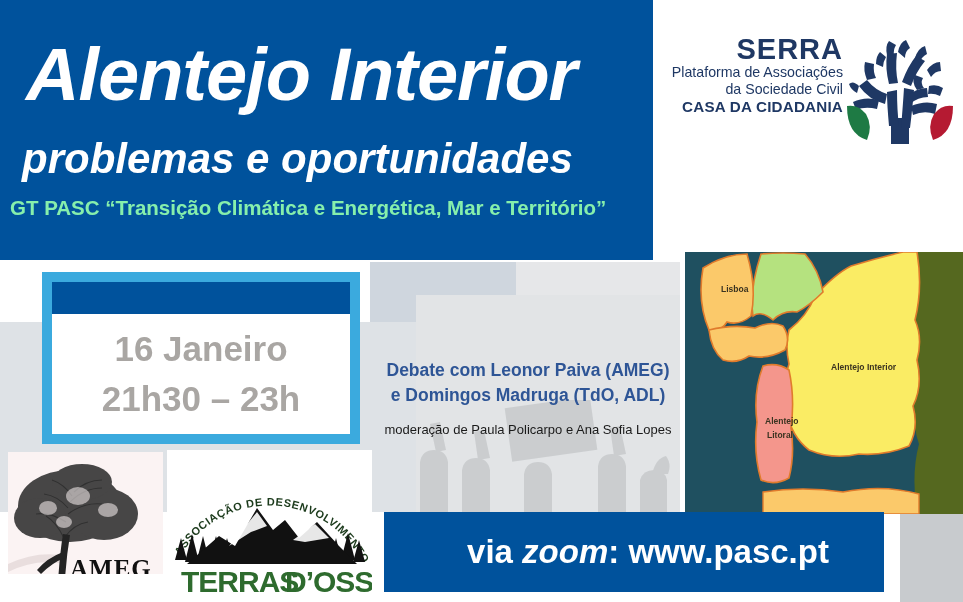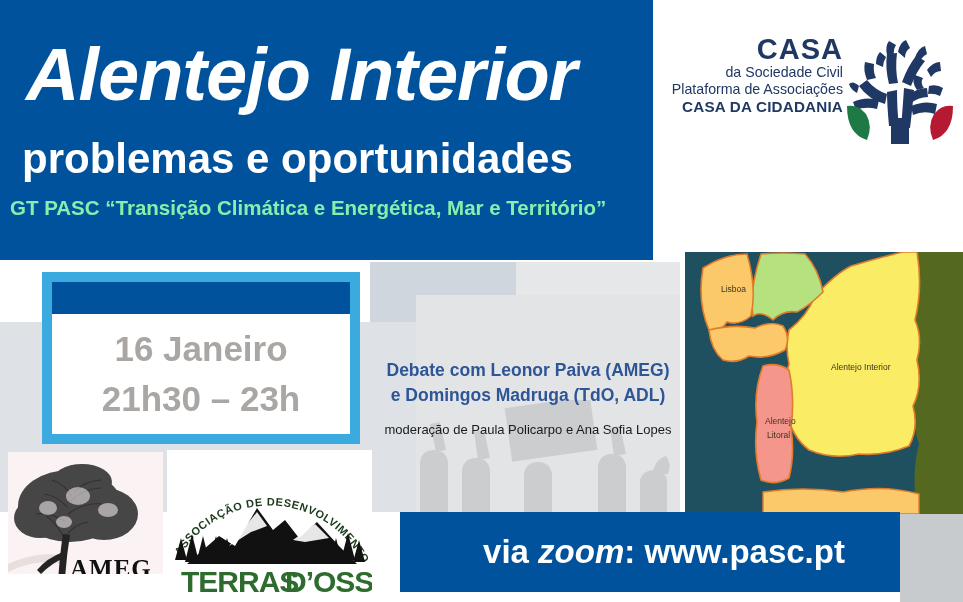--- a/index.html
+++ b/index.html
@@ -38,21 +38,21 @@
     background: #00529C;
   }
   #title-main {
     position: absolute; left: 26px; top: 38px;
     font-size: 74px; font-weight: 700; font-style: italic;
     color: #ffffff; letter-spacing: -1px; line-height: 1;
     white-space: nowrap;
   }
   #title-sub {
     position: absolute; left: 22px; top: 138px;
-    font-size: 42px; font-weight: 700; 
+    font-size: 42px; font-weight: 700; font-style: italic;
     color: #ffffff; line-height: 1; white-space: nowrap; text-align: center;
   }
   #title-gt {
     position: absolute; left: 10px; top: 198px;
     font-size: 20.5px; font-weight: 700; color: #86efac;
     line-height: 1; white-space: nowrap;
   }
 
   
   #pasc-logo {
@@ -112,38 +112,38 @@
     font-size: 17.5px; font-weight: 700; color: #2E5596;
     line-height: 1.42; white-space: nowrap;
   }
   #moderacao {
     margin-top: 14px;
     font-size: 13px; font-weight: 400; color: #1a1a1a;
     white-space: nowrap;
   }
 
   
-  #map { position: absolute; left: 685px; top: 252px; width: 278px; height: 262px; overflow: hidden; }
+  #map { position: absolute; left: 685px; top: 252px; width: 278px; height: 262px; overflow: hidden; font-weight: bold; }
   #map svg { display: block; }
   .map-label { font-family: "Liberation Sans", sans-serif; font-size: 8.5px; fill: #3a3320; }
 
   
   #ameg-logo { position: absolute; left: 8px; top: 452px; width: 155px; height: 122px; background:#fdf4f4; overflow:hidden; }
   #ameg-logo svg { display:block; }
   #ameg-word {
     position: absolute; left: 62px; top: 103px;
     font-family: "Liberation Serif", serif;
     font-size: 25px; font-weight: 700; color: #111; letter-spacing: 1px;
   }
   #tdo-logo { position: absolute; left: 167px; top: 450px; width: 205px; height: 148px; background:#ffffff; overflow:hidden; }
   #tdo-logo svg { display:block; }
 
   
   #zoom-bar {
-    position: absolute; left: 400px; top: 512px;
+    position: absolute; left: 384px; top: 512px;
     width: 500px; height: 80px;
     background: #00529C;
     display: flex; align-items: center; justify-content: center; padding-left: 28px;
   }
   #zoom-text {
     color: #ffffff; font-size: 33px; font-weight: 700;
     white-space: nowrap;
   }
   #zoom-text .ital { font-style: italic; }
 </style>
@@ -176,23 +176,23 @@
   </div>
 
   <div id="header">
     <div id="title-main">Alentejo Interior</div>
     <div id="title-sub">problemas e oportunidades</div>
     <div id="title-gt">GT PASC “Transição Climática e Energética, Mar e Território”</div>
   </div>
 
   <div id="pasc-logo">
     <div id="pasc-wordmark">
-      <div id="pasc-name">CASA</div>
+      <div id="pasc-name">SERRA</div>
+      <div class="pasc-line">Plataforma de Associações</div>
       <div class="pasc-line">da Sociedade Civil</div>
-      <div class="pasc-line">Plataforma de Associações</div>
       <div id="pasc-casa">CASA DA CIDADANIA</div>
     </div>
     <svg id="pasc-tree" viewBox="0 0 110 112">
       <g fill="#1F3864">
         <path d="M46 108 h18 v-26 h-18 z"></path>
         <path d="M44 90 q-2 -22 -2 -34 l10 -2 q0 20 2 36 z"></path>
         <path d="M56 92 q2 -24 3 -40 l10 2 q-2 22 -4 38 z"></path>
         <path d="M42 58 q-12 -4 -20 -14 l-8 6 q10 14 26 18 z"></path>
         <path d="M14 50 q-6 -6 -10 -2 q2 6 8 9 z"></path>
         <path d="M22 44 q-4 -10 -2 -18 l9 2 q-1 8 2 14 z"></path>

